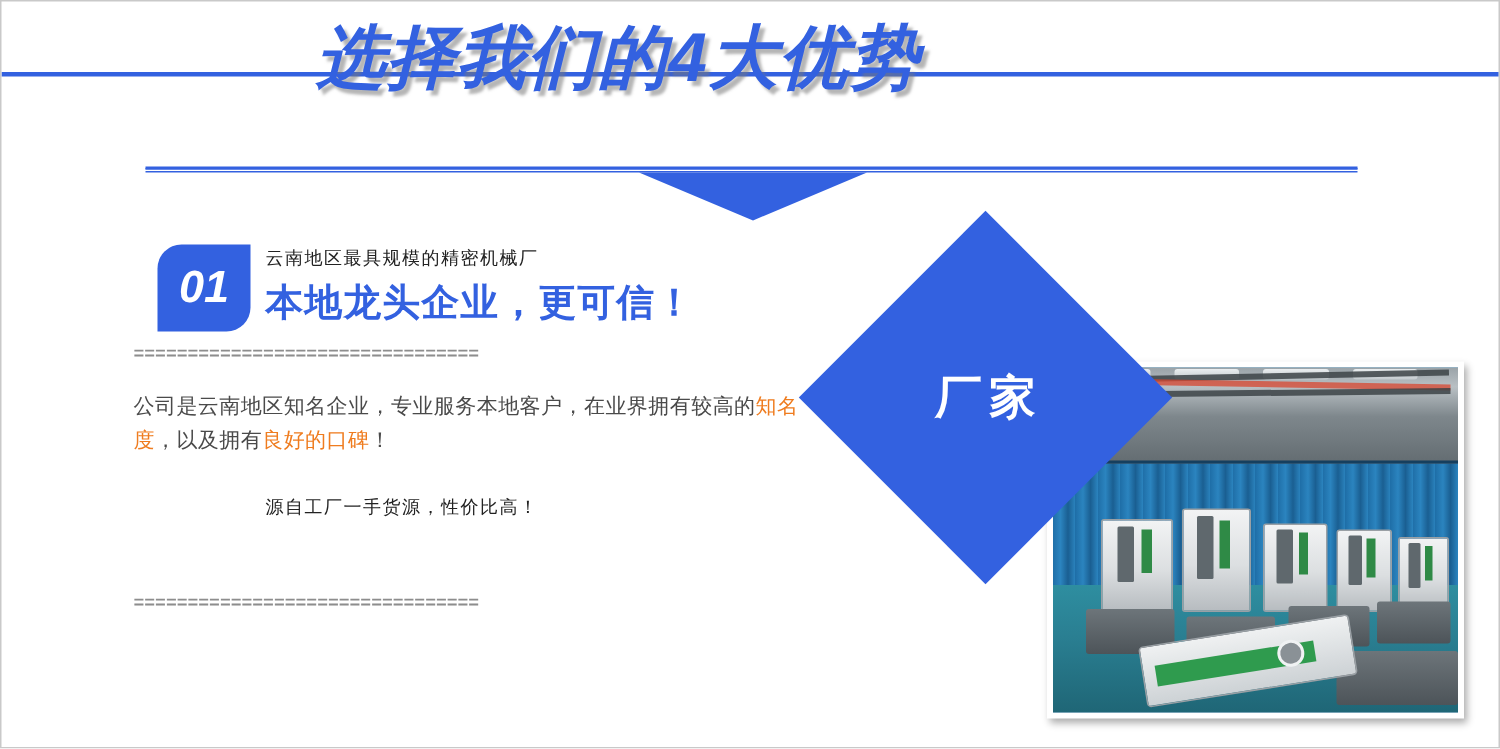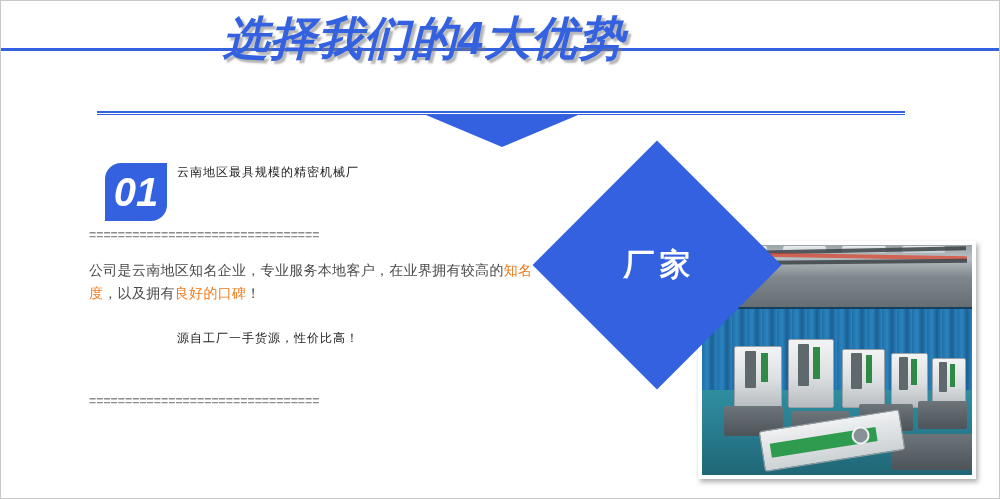--- a/index.html
+++ b/index.html
@@ -35,21 +35,20 @@
     text-align: center;
     font-size: 46px;
     font-weight: bold;
     font-style: italic;
     letter-spacing: 1px;
     color: #3361e0;
     text-shadow: 3px 3px 2px rgba(120,120,120,0.55);
     z-index: 4;
     white-space: nowrap;
     line-height: 56px;
-    padding-left: 12px;
   }
 
   
   .sub-rule {
     position: absolute;
     left: 96px;
     top: 110px;
     width: 808px;
     height: 1px;
     background: #3361e0;
@@ -94,21 +93,21 @@
   }
   .badge {
     position: absolute;
     left: 16px;
     top: 2px;
     width: 62px;
     height: 58px;
     background: #3361e0;
     border-radius: 16px 0 16px 0;
     color: #ffffff;
-    font-size: 40px;
+    font-size: 30px;
     font-weight: bold;
     font-style: italic;
     line-height: 58px;
     text-align: center;
     letter-spacing: 0px;
   }
   .feature-texts {
     position: absolute;
     left: 88px;
     top: 0;
@@ -277,20 +276,21 @@
   <div class="sub-rule"></div>
   <div class="down-arrow"></div>
 
   <div class="left-col">
 
     <div class="feature">
       <div class="feature-head">
         <div class="badge">01</div>
         <div class="feature-texts">
           <div class="feature-sub">云南地区最具规模的精密机械厂</div>
+          <div class="feature-title">本地龙头企业，更可信！</div>
         </div>
       </div>
       <div class="eq-divider">================================</div>
       <div class="feature-body"><span>公司是云南地区知名企业，专业服务本地客户，在业界拥有较高的</span><span class="hl">知名度</span><span>，以及拥有</span><span class="hl">良好的口碑</span><span>！</span></div>
     </div>
 
     <div class="feature">
       <div class="feature-head">
         <div class="feature-texts">
           <div class="feature-sub">源自工厂一手货源，性价比高！</div>

